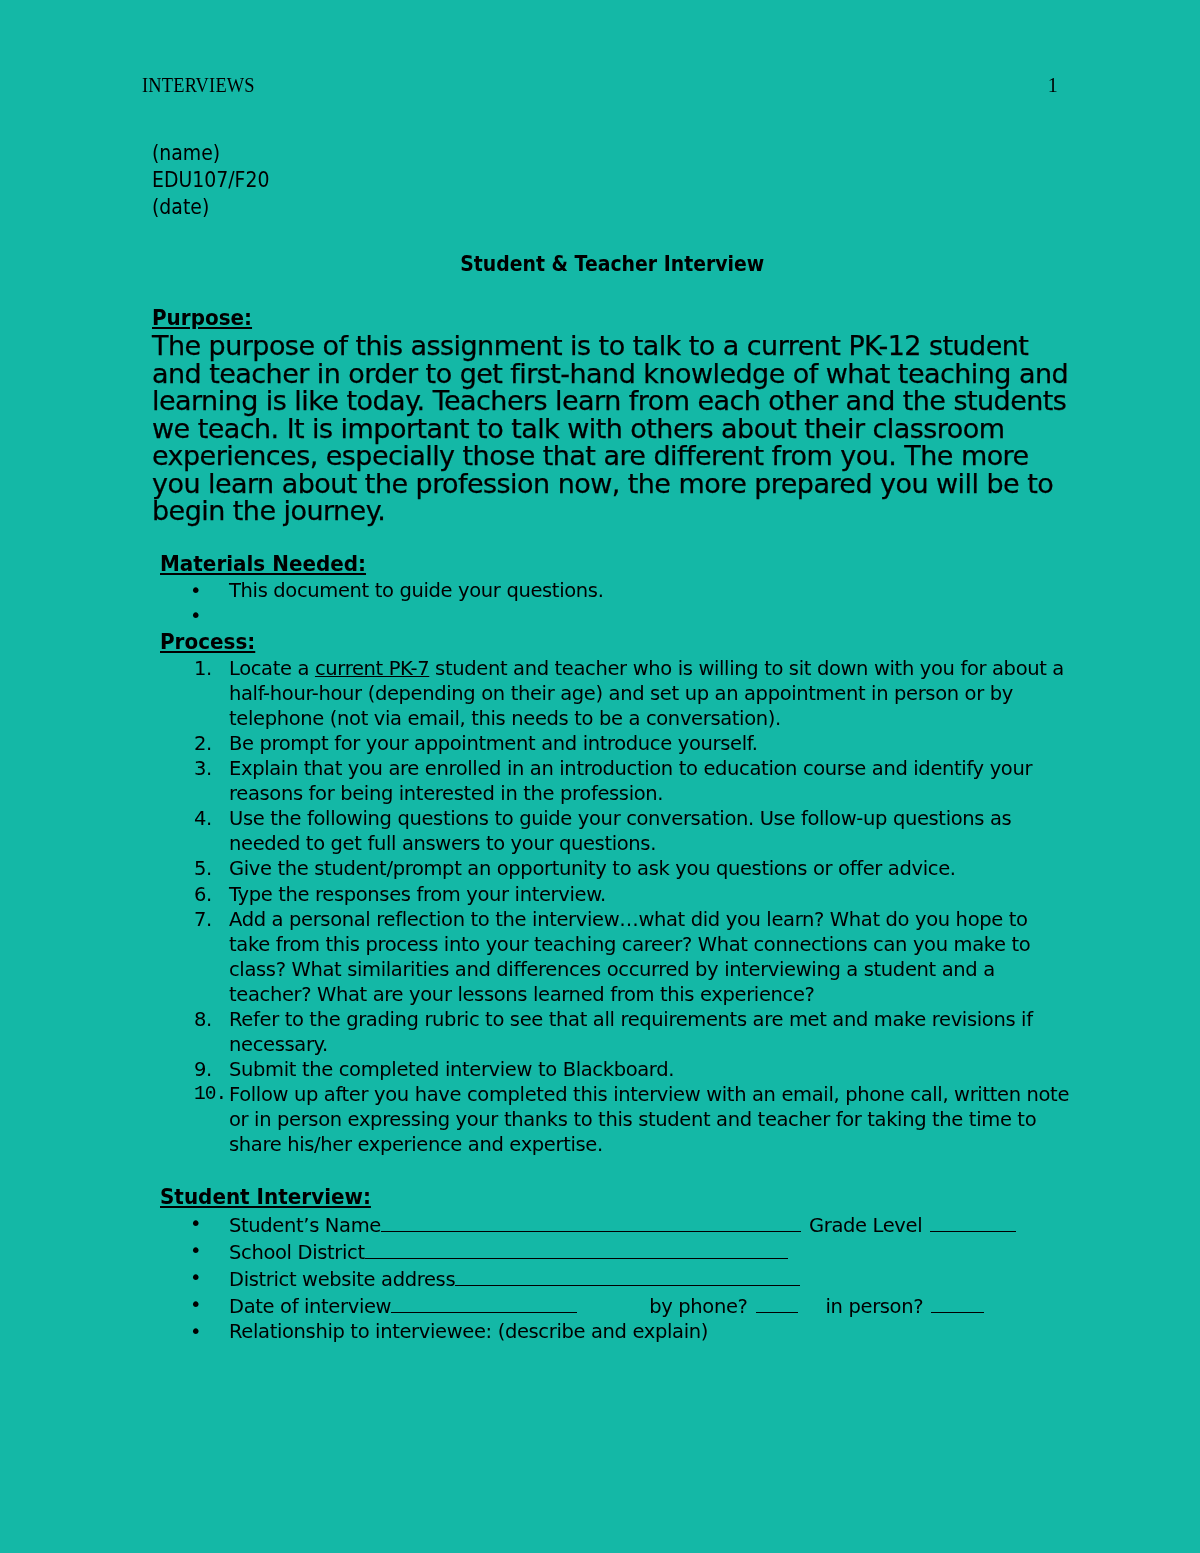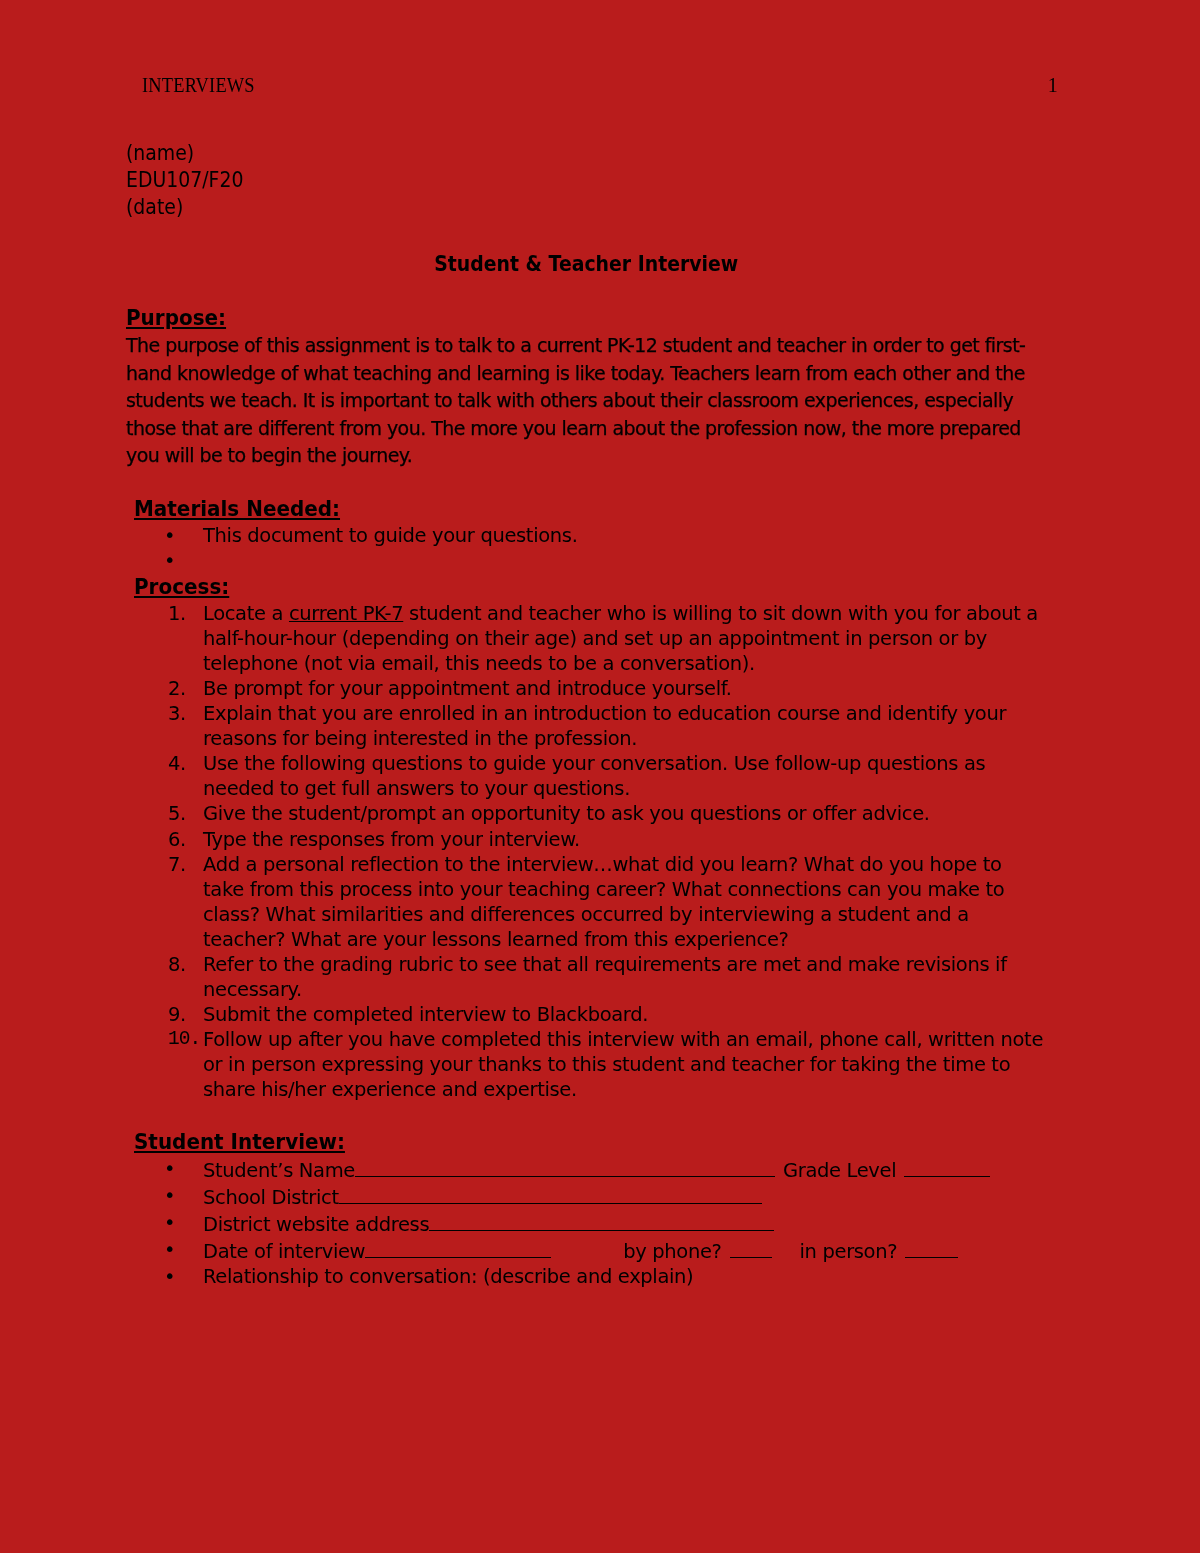--- a/index.html
+++ b/index.html
@@ -1,30 +1,30 @@
 <!DOCTYPE html>
 <html><head>
 <meta charset="utf-8">
 <style>
   html, body { margin: 0; padding: 0; background: #ffffff; }
   body { width: 1200px; height: 1553px; position: relative; color: #000; overflow: hidden; }
-  .page { position: absolute; left: 0; top: 0; width: 1200px; height: 1553px; background: #b91c1c; }
+  .page { position: absolute; left: 0; top: 0; width: 1200px; height: 1553px; background: #14b8a6; }
   .running-head { position: absolute; top: 74px; left: 142px; right: 142px; height: 26px;
     font-family: "Liberation Serif", "DejaVu Serif", serif; font-size: 20px; letter-spacing: 0.2px; }
   .running-head .rh-title { position: absolute; left: 0; top: 0; transform: scaleX(0.92); transform-origin: left; }
   .running-head .rh-page { position: absolute; right: 0; top: 0; }
-  .body { position: absolute; left: 126px; top: 140px; width: 920px;
+  .body { position: absolute; left: 152px; top: 140px; width: 920px;
     font-family: "DejaVu Sans", sans-serif; font-size: 20.5px; line-height: 27px; }
   .meta-line { display: block; transform: scaleX(0.92); transform-origin: left; }
   .doc-title { text-align: center; font-weight: bold; margin-top: 30px; height: 27px; }
   .doc-title span { display: inline-block; transform: scaleX(0.92); }
   .section-heading { font-weight: bold; text-decoration: underline; display: inline-block;
     font-size: 21px; transform: scaleX(0.95); transform-origin: left; }
   .purpose-heading { margin-top: 27px; }
-  .purpose-text { font-size: 19px; line-height: 27.5px; letter-spacing: -0.55px; font-weight: 500;
+  .purpose-text { font-size: 27px; line-height: 27.5px; letter-spacing: -0.55px; font-weight: 500;
     -webkit-text-stroke: 0.25px #000; }
   .sec { margin-top: 26px; margin-left: 8px; }
   ul.bullets { list-style: none; margin: 0; padding: 0; }
   ul.bullets li { position: relative; padding-left: 69px; font-size: 19.5px; line-height: 25.2px; letter-spacing: -0.35px; }
   ul.bullets li .bul { position: absolute; left: 30px; top: 0; }
   ol.steps { list-style: none; margin: 0; padding: 0; }
   ol.steps li { position: relative; padding-left: 69px; font-size: 19.5px; line-height: 25.1px; letter-spacing: -0.35px; }
   ol.steps li .num { position: absolute; left: 34px; top: 0; }
   ol.steps li .num.wide { left: 34px; letter-spacing: -1px; font-family: Liberation Mono, monospace; }
   .u { text-decoration: underline; }
@@ -112,19 +112,19 @@
         <li>
           <span class="bul">•</span><span>School District</span><span class="blank" style="width:423px"></span>
         </li>
         <li>
           <span class="bul">•</span><span>District website address</span><span class="blank" style="width:345px"></span>
         </li>
         <li>
           <span class="bul">•</span><span>Date of interview</span><span class="blank" style="width:186px"></span><span class="gap" style="width:72px"></span><span>by phone?</span><span class="gap" style="width:8px"></span><span class="blank" style="width:42px"></span><span class="gap" style="width:28px"></span><span>in person?</span><span class="gap" style="width:8px"></span><span class="blank" style="width:53px"></span>
         </li>
         <li>
-          <span class="bul">•</span><span>Relationship to conversation: (describe and explain)</span>
+          <span class="bul">•</span><span>Relationship to interviewee: (describe and explain)</span>
         </li>
       </ul>
     </div>
 
   </div>
 </div>
 
 </body></html>

